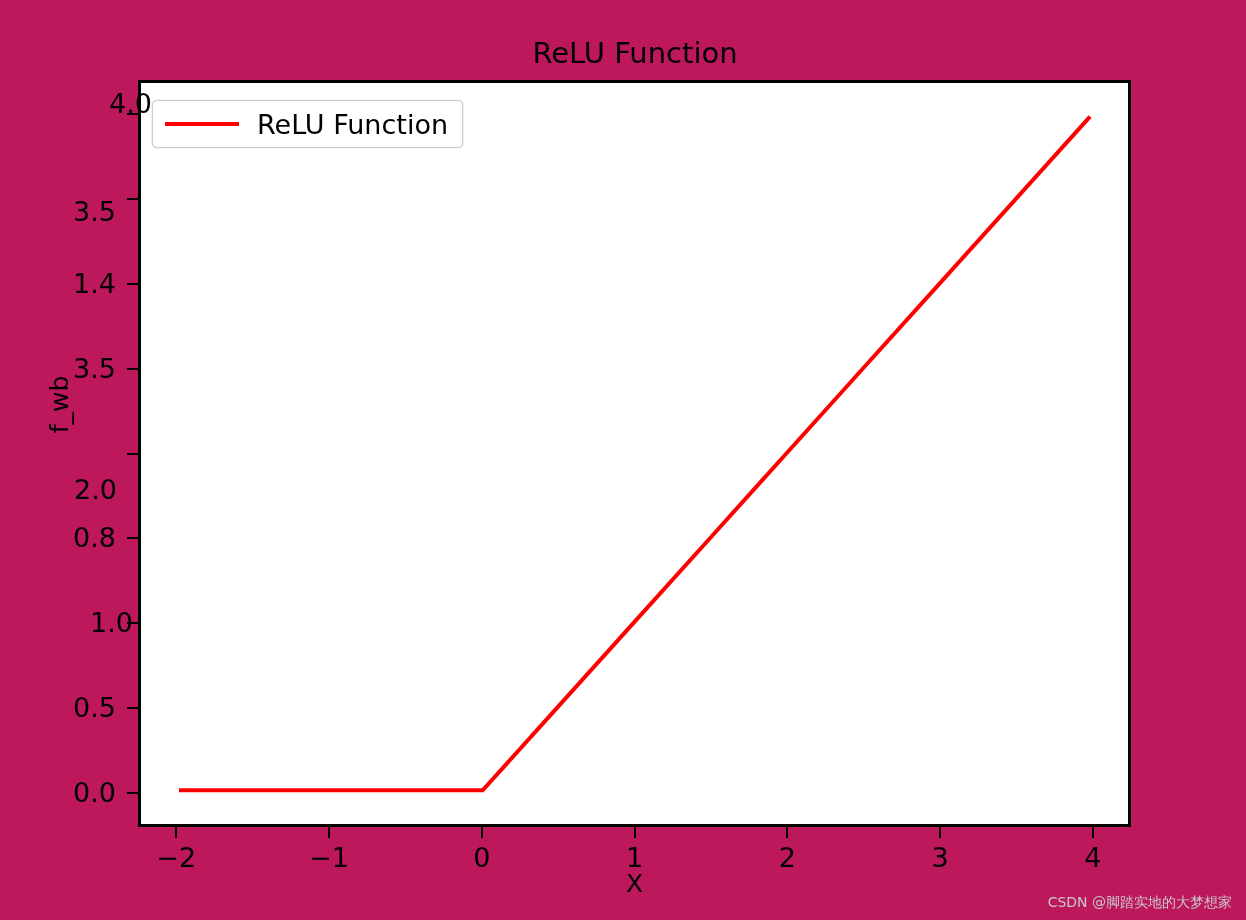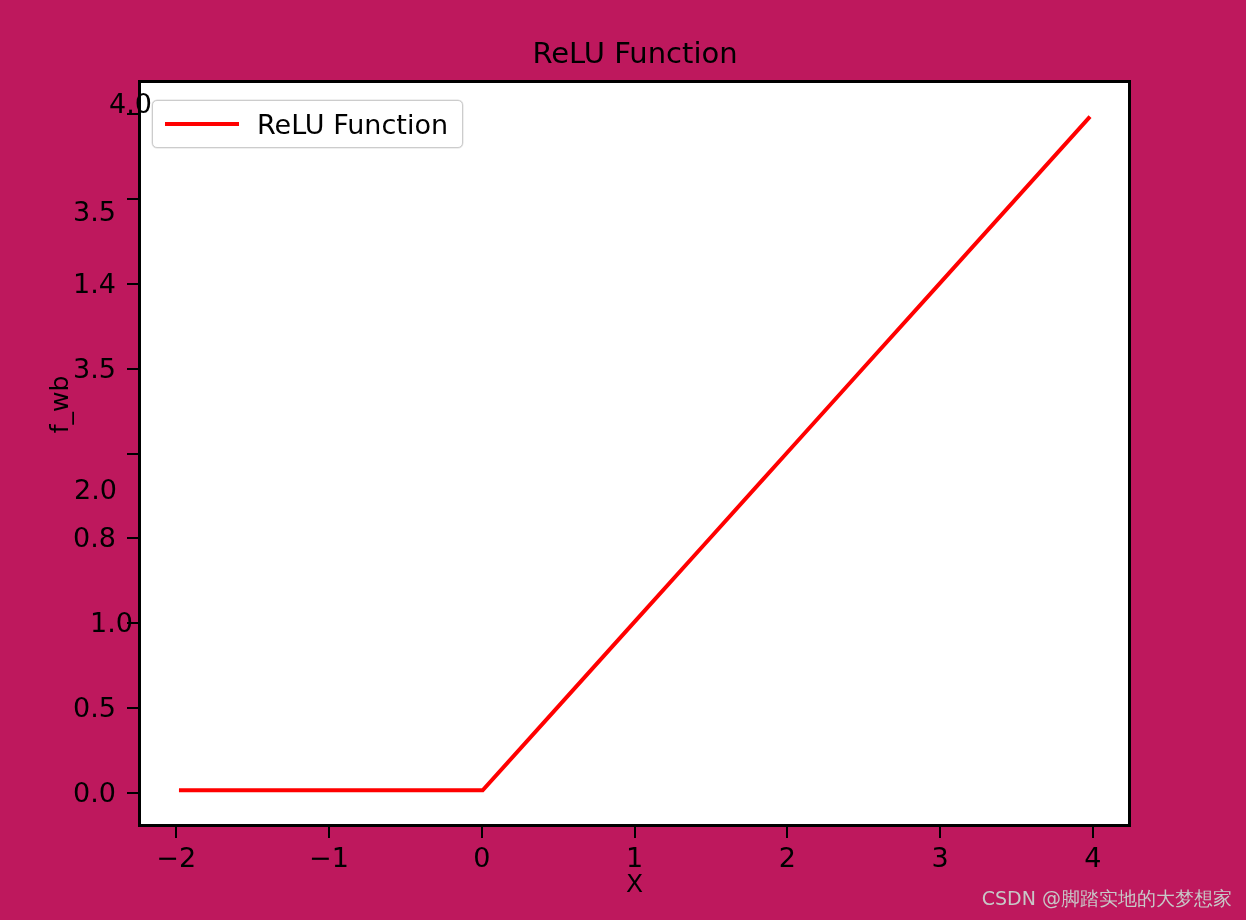--- a/index.html
+++ b/index.html
@@ -125,21 +125,21 @@
     font-size: 27px;
     color: #000000;
     line-height: 27px;
     white-space: nowrap;
   }
   
   #watermark {
     position: absolute;
     right: 14px;
     bottom: 8px;
-    font-size: 19px;
+    font-size: 14px;
     color: #c8c8c8;
     font-family: "DejaVu Sans", sans-serif;
     white-space: nowrap;
   }
 </style>
 </head>
 <body>
 
 <div id="figure">
 

